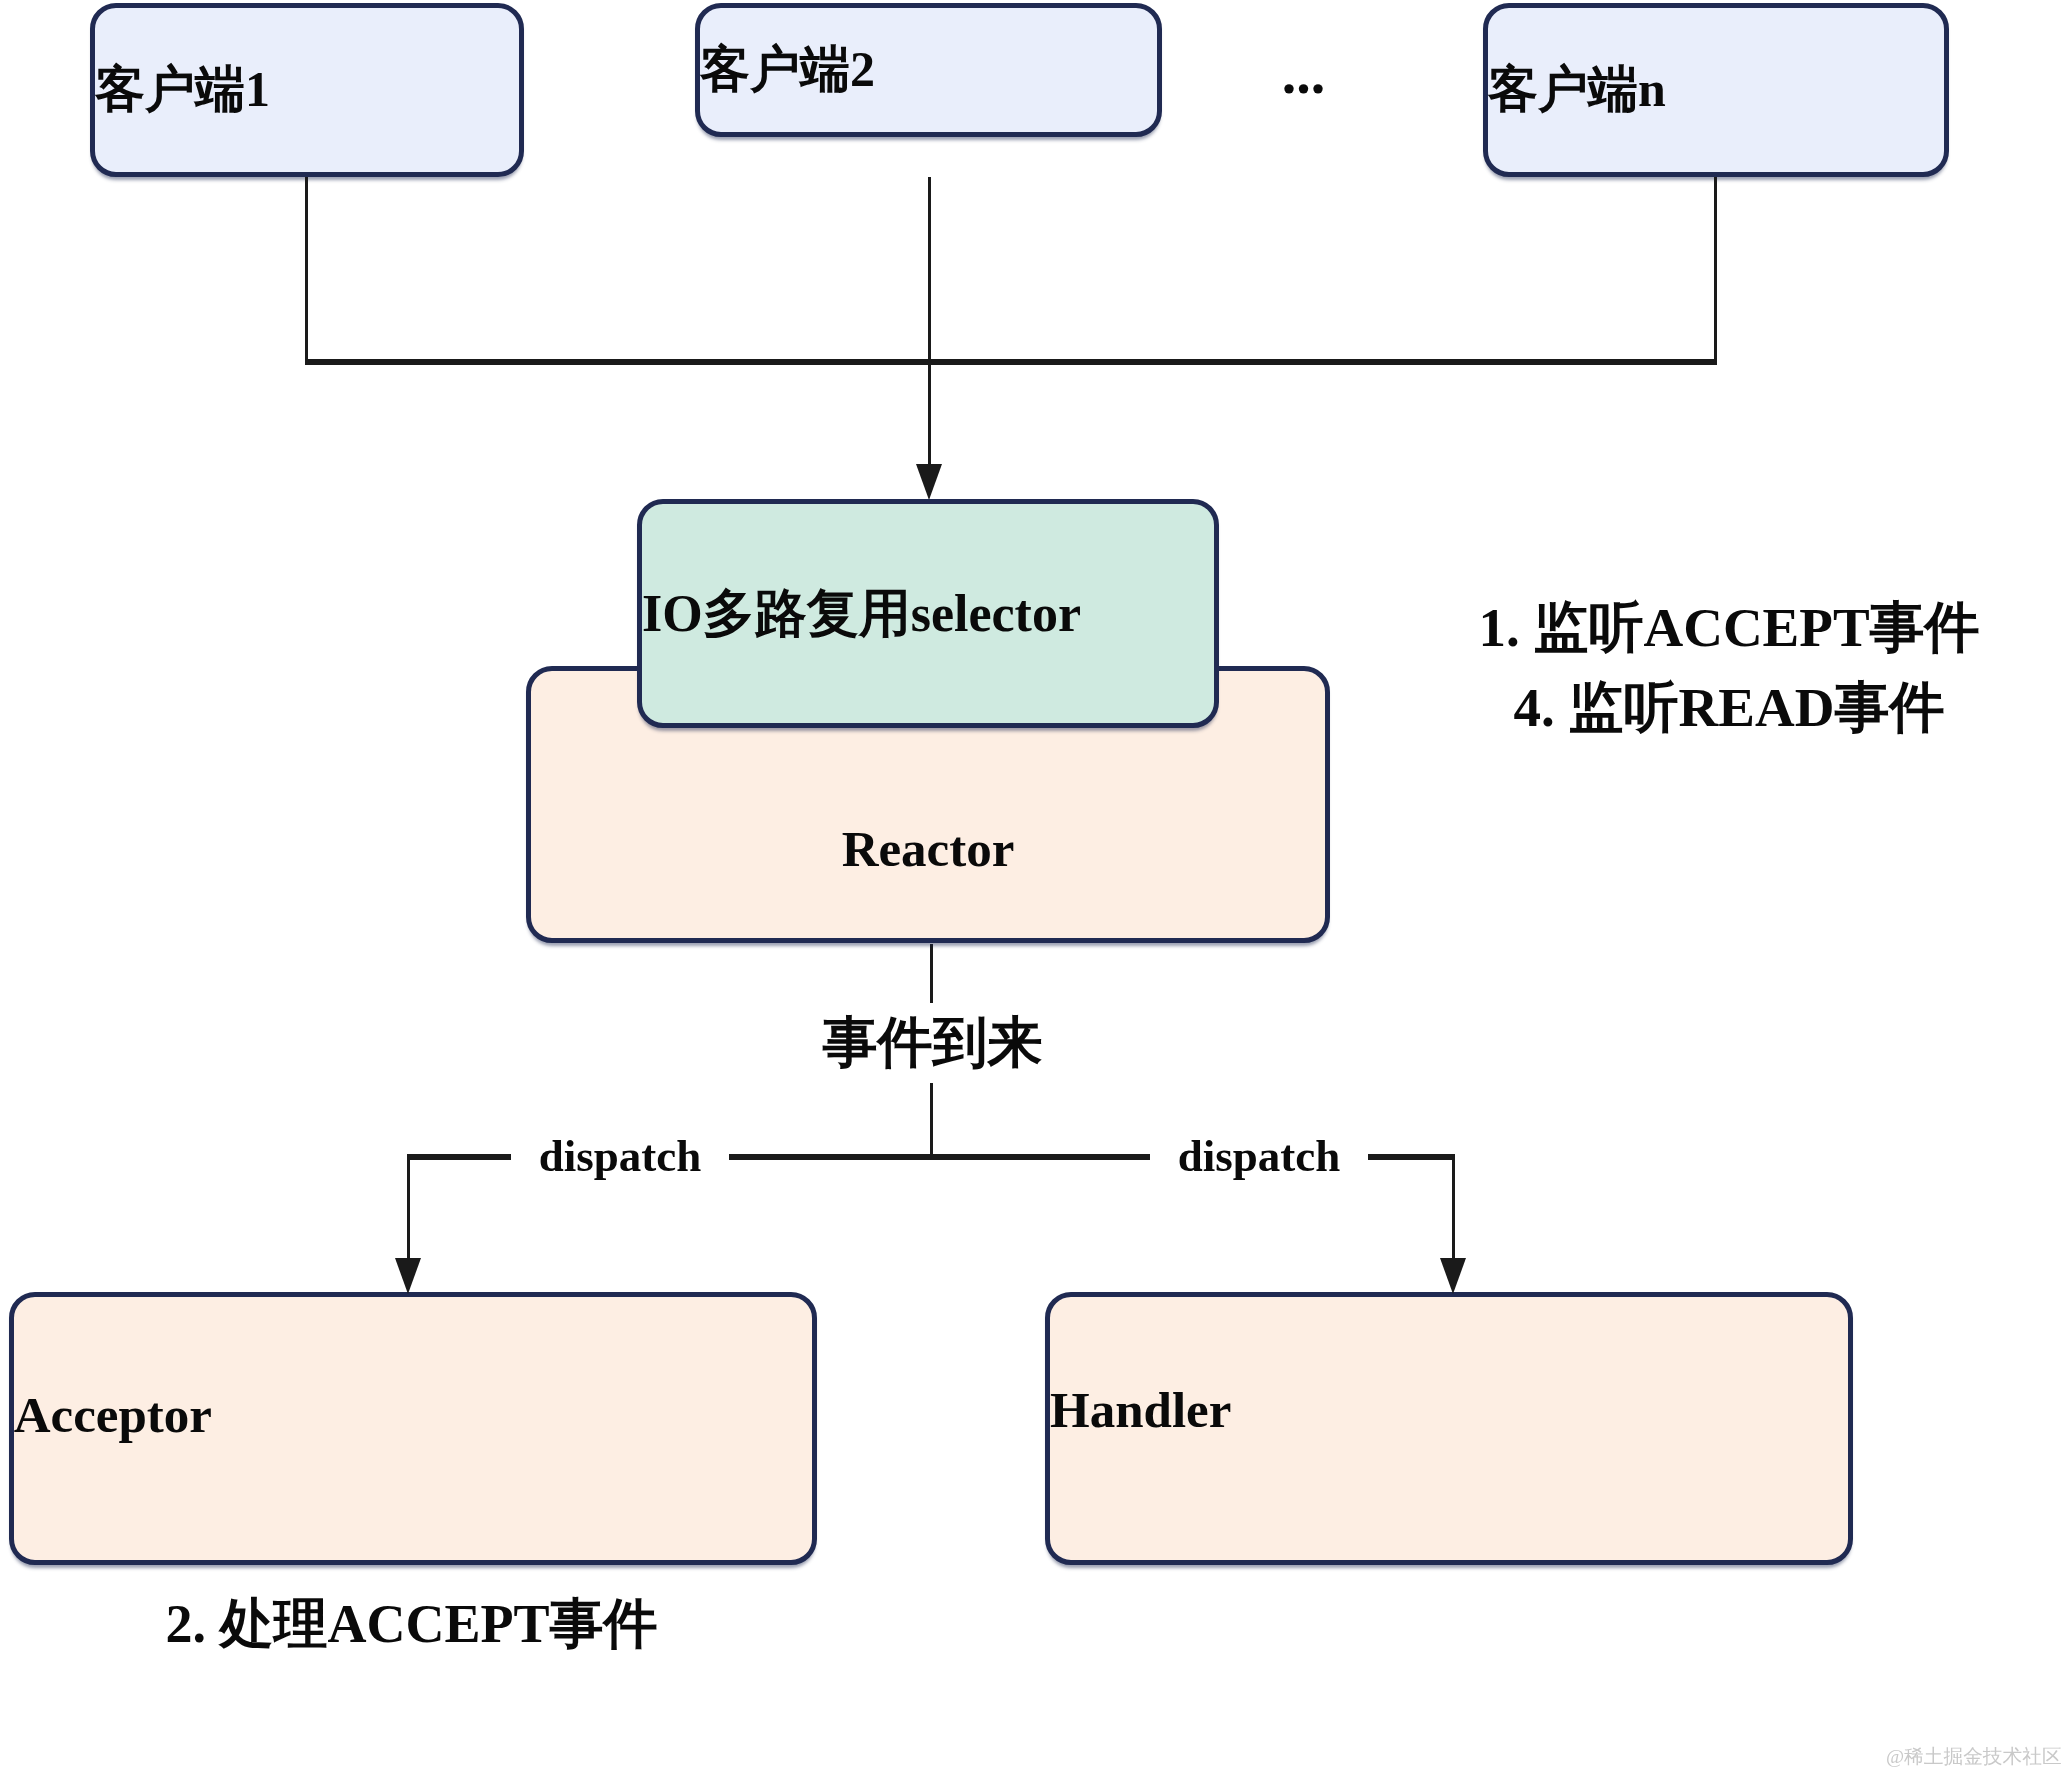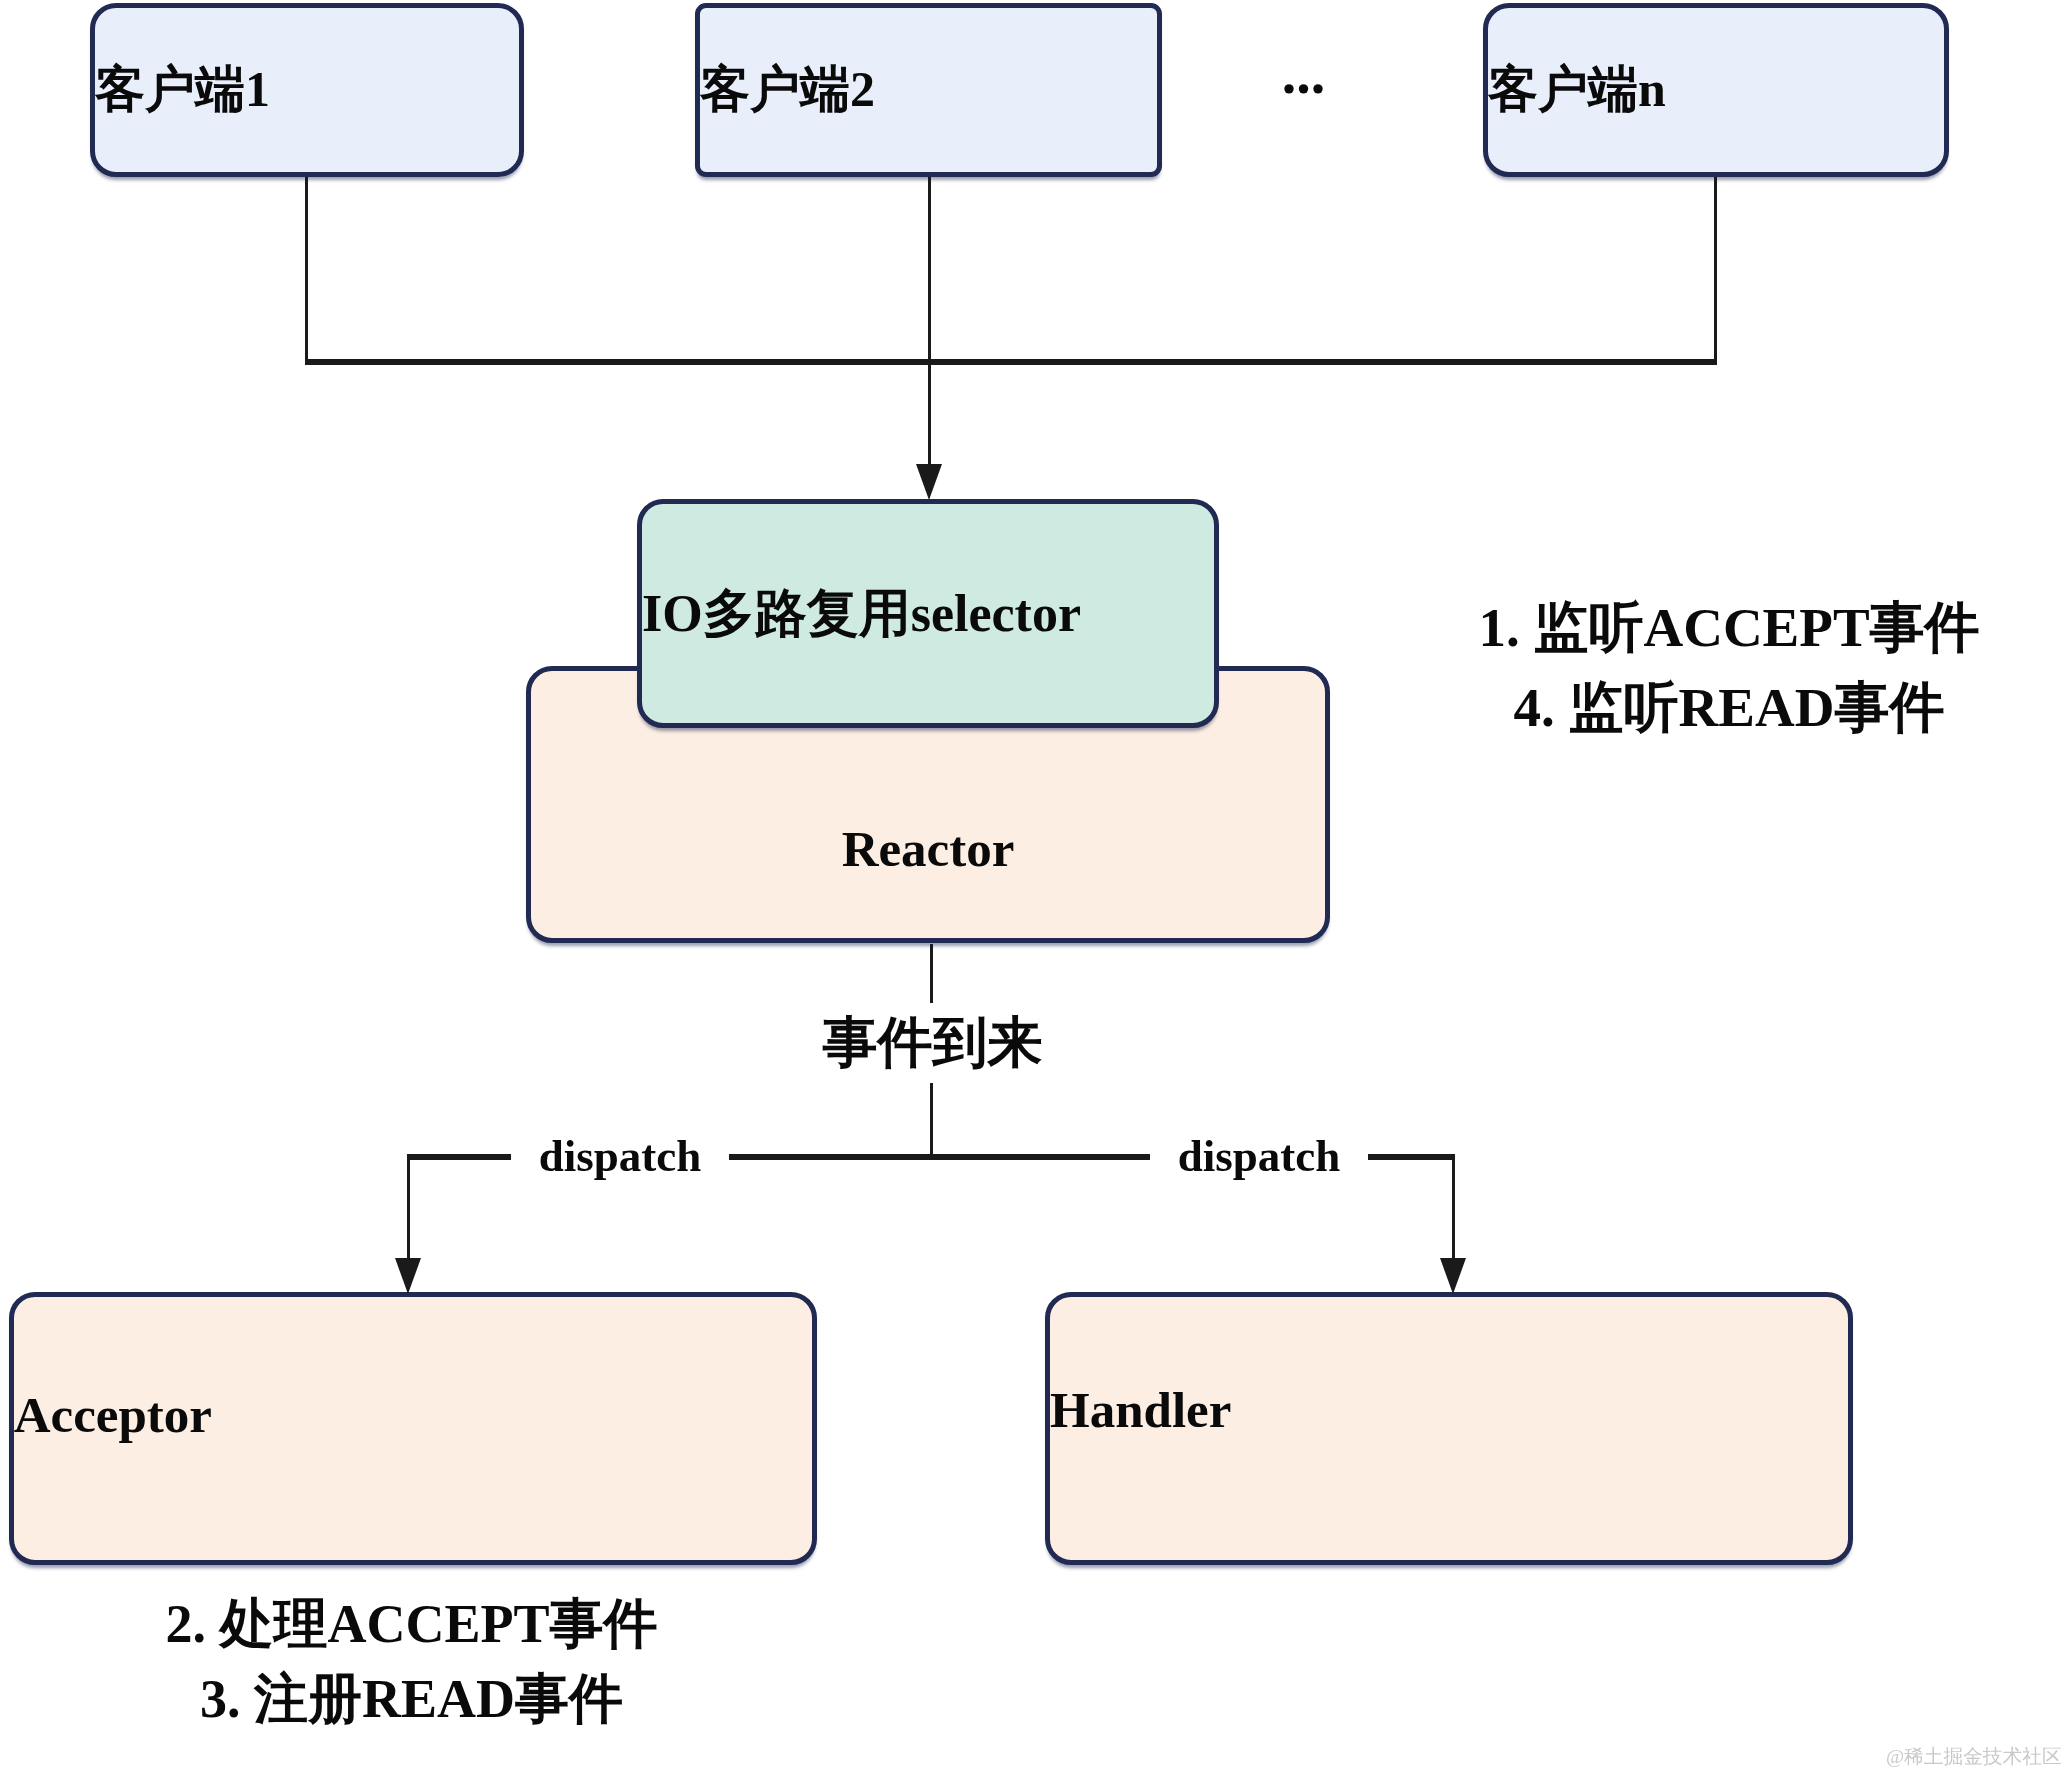--- a/index.html
+++ b/index.html
@@ -18,21 +18,21 @@
     box-sizing:border-box;
     border:5.1px solid #202a52;
     border-radius:26px;
     display:flex;
     align-items:center;
     text-align:center;
     box-shadow:0 4.4px 3.6px -2.2px rgba(32,42,82,.45);
   }
   .client{background:#e9eefb;font-size:50px;}
   .client1{left:90px;top:2.9px;width:434px;height:174px;}
-  .client2{left:695px;top:2.9px;width:467px;height:174px;border-radius:11px;}
+  .client2{left:695px;top:2.9px;width:467px;height:134px;}
   .clientn{left:1483px;top:2.9px;width:466px;height:174px;}
   .selector{
     left:637px;top:499px;width:582px;height:229px;
     background:#cfeae0;z-index:3;
     flex-direction:row;font-size:52px;line-height:77px;
   }
   .reactor{
     left:526px;top:666px;width:804px;height:277px;
     background:#fdeee3;z-index:2;
   }
@@ -132,19 +132,18 @@
 
   <div class="node acceptor">
     <span>Acceptor</span>
   </div>
   <div class="node handler">
     <span>Handler</span>
   </div>
 
   <div class="note acceptor-notes">
     <div>2. 处理ACCEPT事件</div>
-    <div>3. 注册READ事件</div>
   </div>
 
   <div class="watermark">@稀土掘金技术社区</div>
 
 </div>
 
 
 </body></html>

